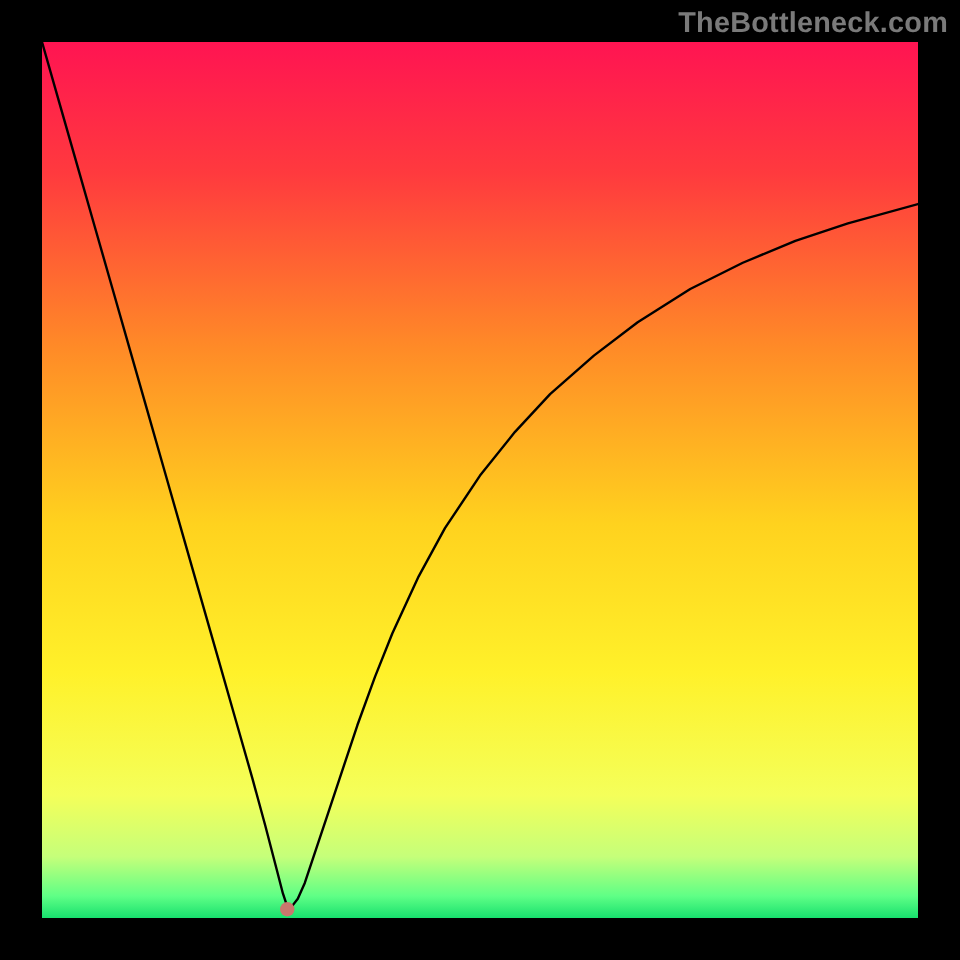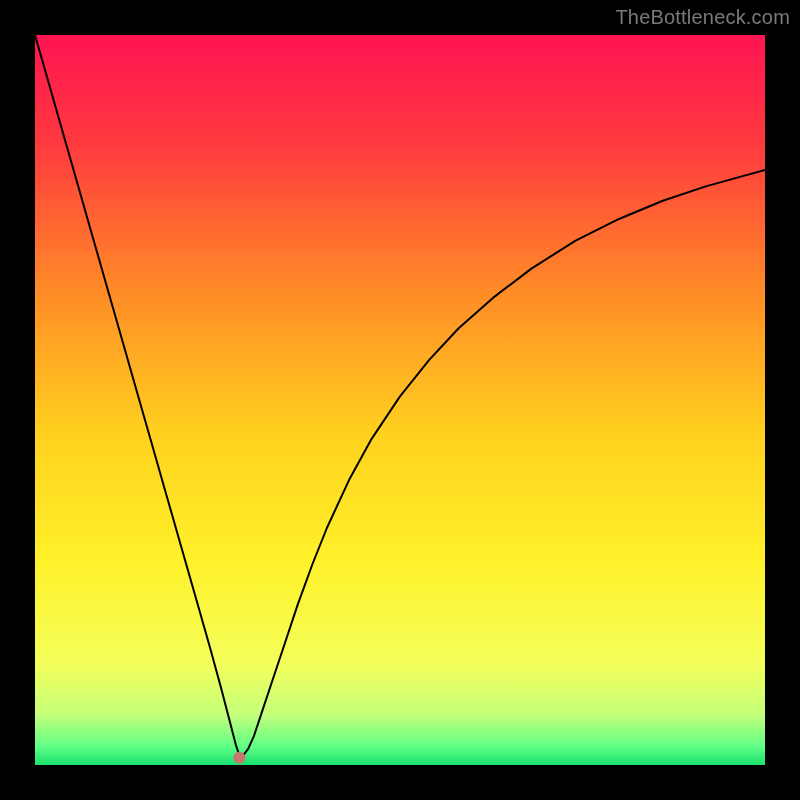--- a/index.html
+++ b/index.html
@@ -24,22 +24,22 @@
     left: 0;
     top: 0;
     width: 730px;
     height: 730px;
   }
   .watermark {
     position: absolute;
     top: 6px;
     right: 10px;
     color: #7a7a7a;
-    font-size: 20px;
-    font-weight: 400;
+    font-size: 24px;
+    font-weight: 700;
     letter-spacing: 0.2px;
     user-select: none;
   }
   svg { display: block; }
 </style>
 </head>
 <body>
 
 <div class="watermark">TheBottleneck.com</div>
 

